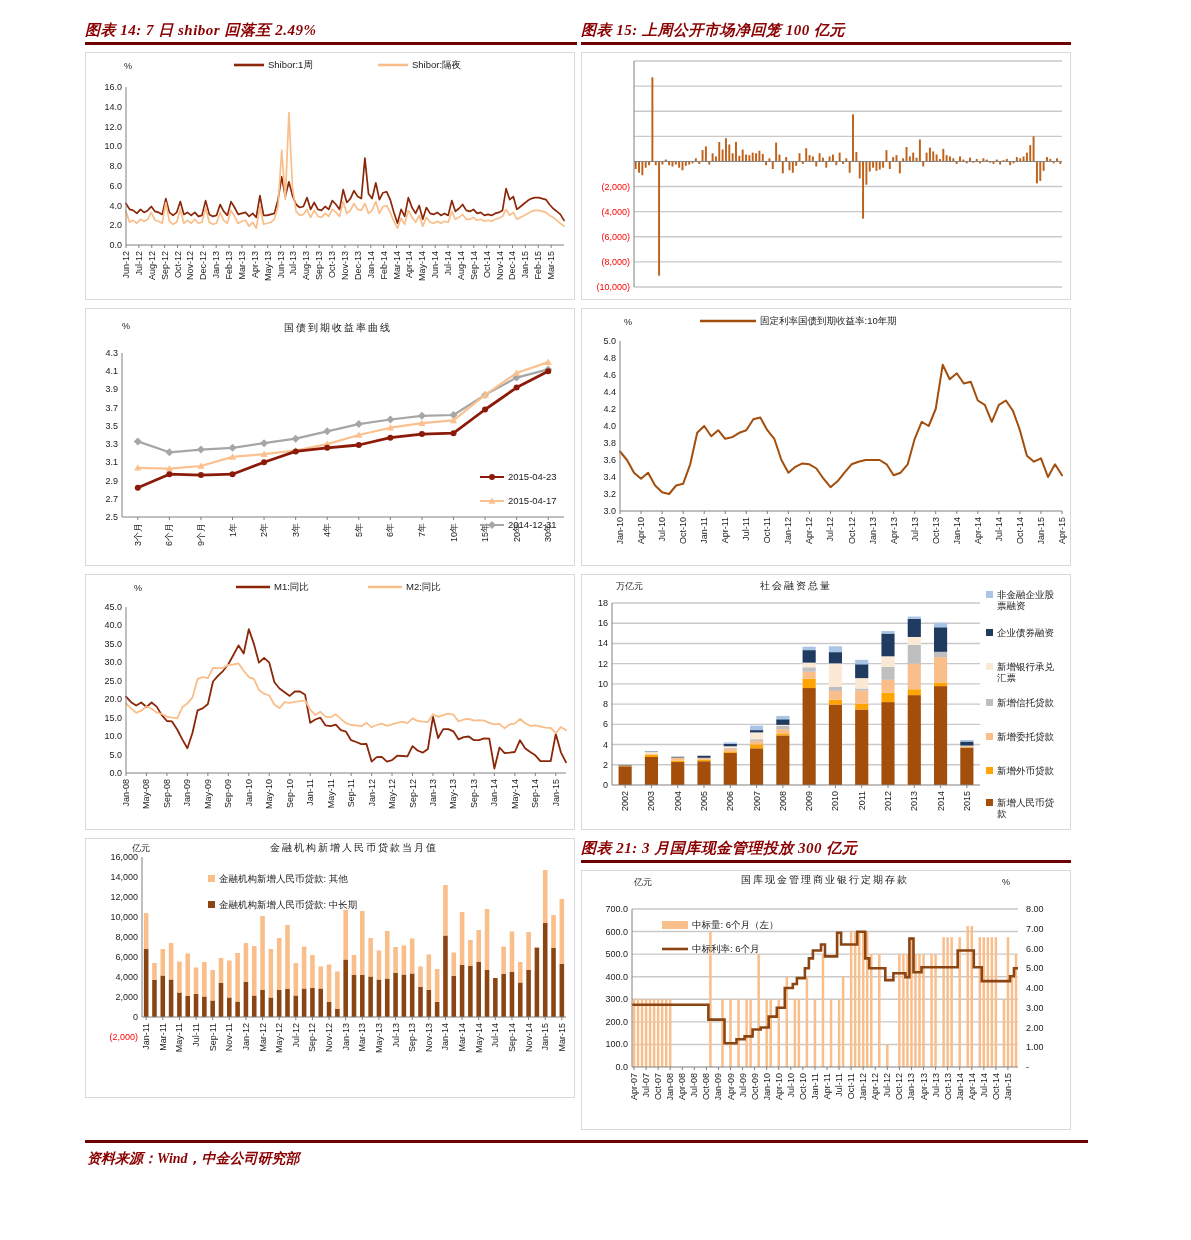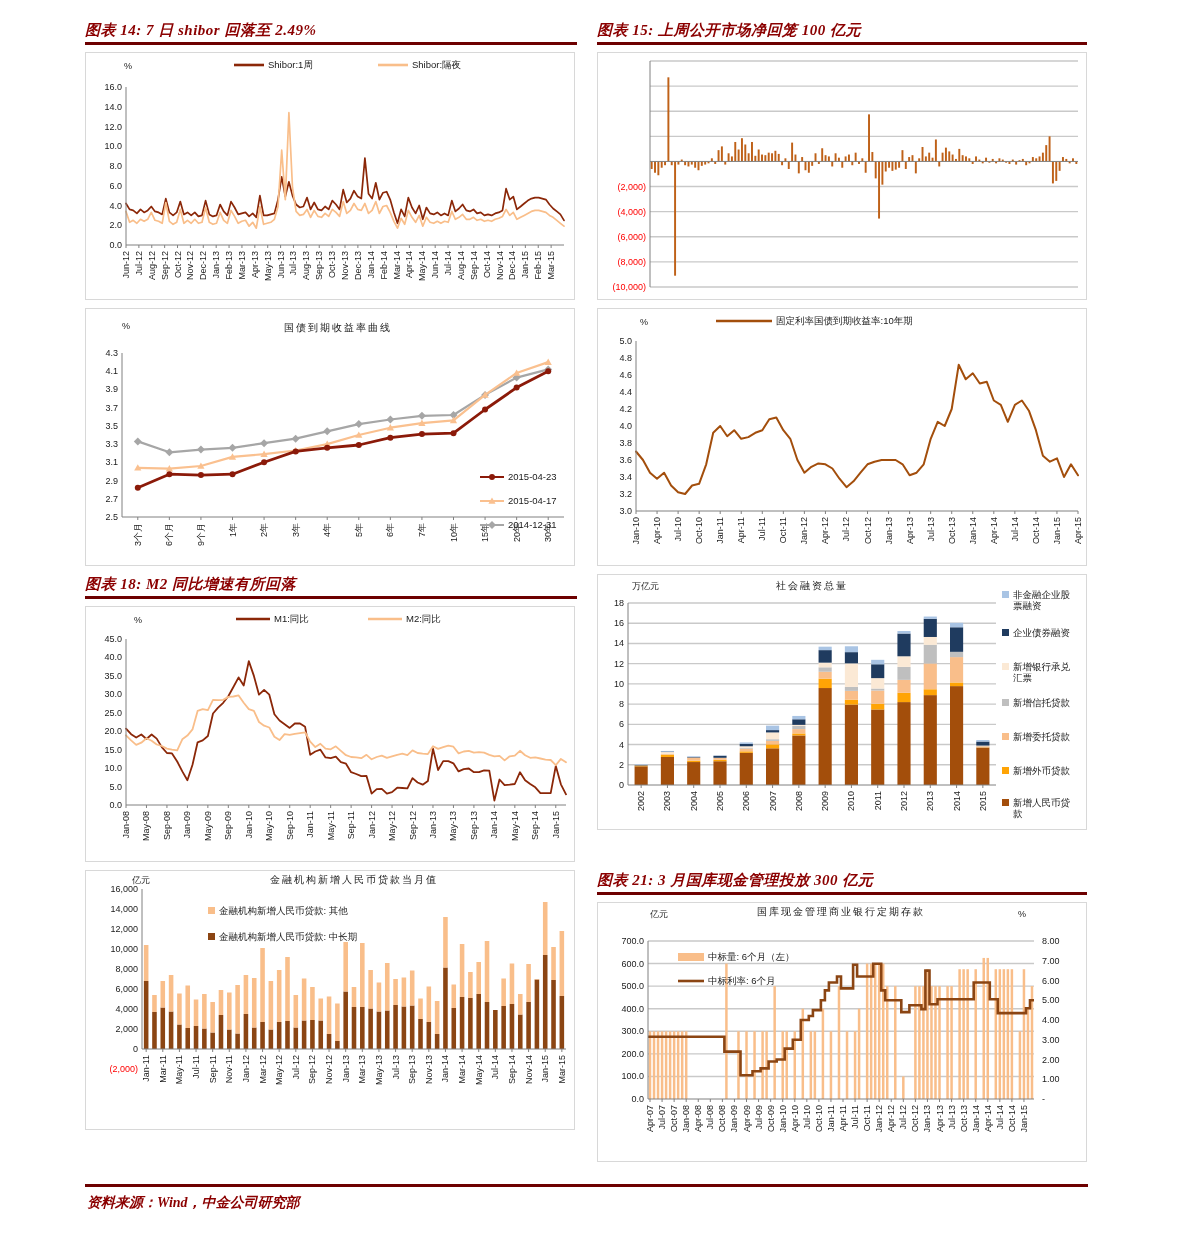--- a/index.html
+++ b/index.html
@@ -1,25 +1,25 @@
 <!DOCTYPE html>
 <html><head>
 <meta charset="utf-8">
 <style>
   html,body{margin:0;padding:0;background:#fff;}
   body{width:1191px;height:1240px;font-family:"Liberation Sans",sans-serif;overflow:hidden;}
   .page{padding:20px 103px 0 85px;}
-  .grid{display:grid;grid-template-columns:492px 490px;column-gap:20px;}
+  .grid{display:grid;grid-template-columns:492px 490px;column-gap:4px;}
   .chart{margin-bottom:8px;}
   .ct{margin:0 0 7px 0;padding-bottom:2px;border-bottom:3px solid #6D0000;
       font-family:"Liberation Serif",serif;font-style:italic;font-weight:bold;
       font-size:15px;line-height:20px;color:#8B0000;white-space:nowrap;letter-spacing:.5px;}
   .cb{border:1px solid #D8D8D8;background:#fff;width:488px;}
   .b246{height:246px}.b256{height:256px}.b254{height:254px}.b258{height:258px}
-  .footer{border-top:3px solid #6D0000;margin-top:14px;padding:7px 0 0 2px;
+  .footer{border-top:3px solid #6D0000;margin-top:2px;padding:7px 0 0 2px;
       font-family:"Liberation Serif",serif;font-style:italic;font-weight:bold;
       font-size:14px;color:#8B0000;}
   svg{display:block}
   svg text{font-family:"Liberation Sans",sans-serif;}
 </style>
 </head>
 <body>
 
 <div class="page">
   <div class="grid">
@@ -477,21 +477,20 @@
             </g>
             <g>
               <line x1="118" x2="174" y1="12" y2="12" stroke="#A34E0C" stroke-width="2.6"></line>
               <text x="178" y="15" font-size="9.5" fill="#1A1A1A" text-anchor="start">固定利率国债到期收益率:10年期</text>
             </g>
           </svg>
         </div>
     </section>
 
     <section class="chart">
-      <h3 class="ct">图表 18: M2 同比增速有所回落</h3>
       <div class="cb b254">
           <svg viewBox="0 0 488 254" width="488" height="254">
             <g></g>
             <g>
               <text x="36" y="35" font-size="9" fill="#1A1A1A" text-anchor="end">45.0</text>
               <text x="36" y="53.44444444444444" font-size="9" fill="#1A1A1A" text-anchor="end">40.0</text>
               <text x="36" y="71.88888888888889" font-size="9" fill="#1A1A1A" text-anchor="end">35.0</text>
               <text x="36" y="90.33333333333334" font-size="9" fill="#1A1A1A" text-anchor="end">30.0</text>
               <text x="36" y="108.77777777777777" font-size="9" fill="#1A1A1A" text-anchor="end">25.0</text>
               <text x="36" y="127.22222222222223" font-size="9" fill="#1A1A1A" text-anchor="end">20.0</text>

